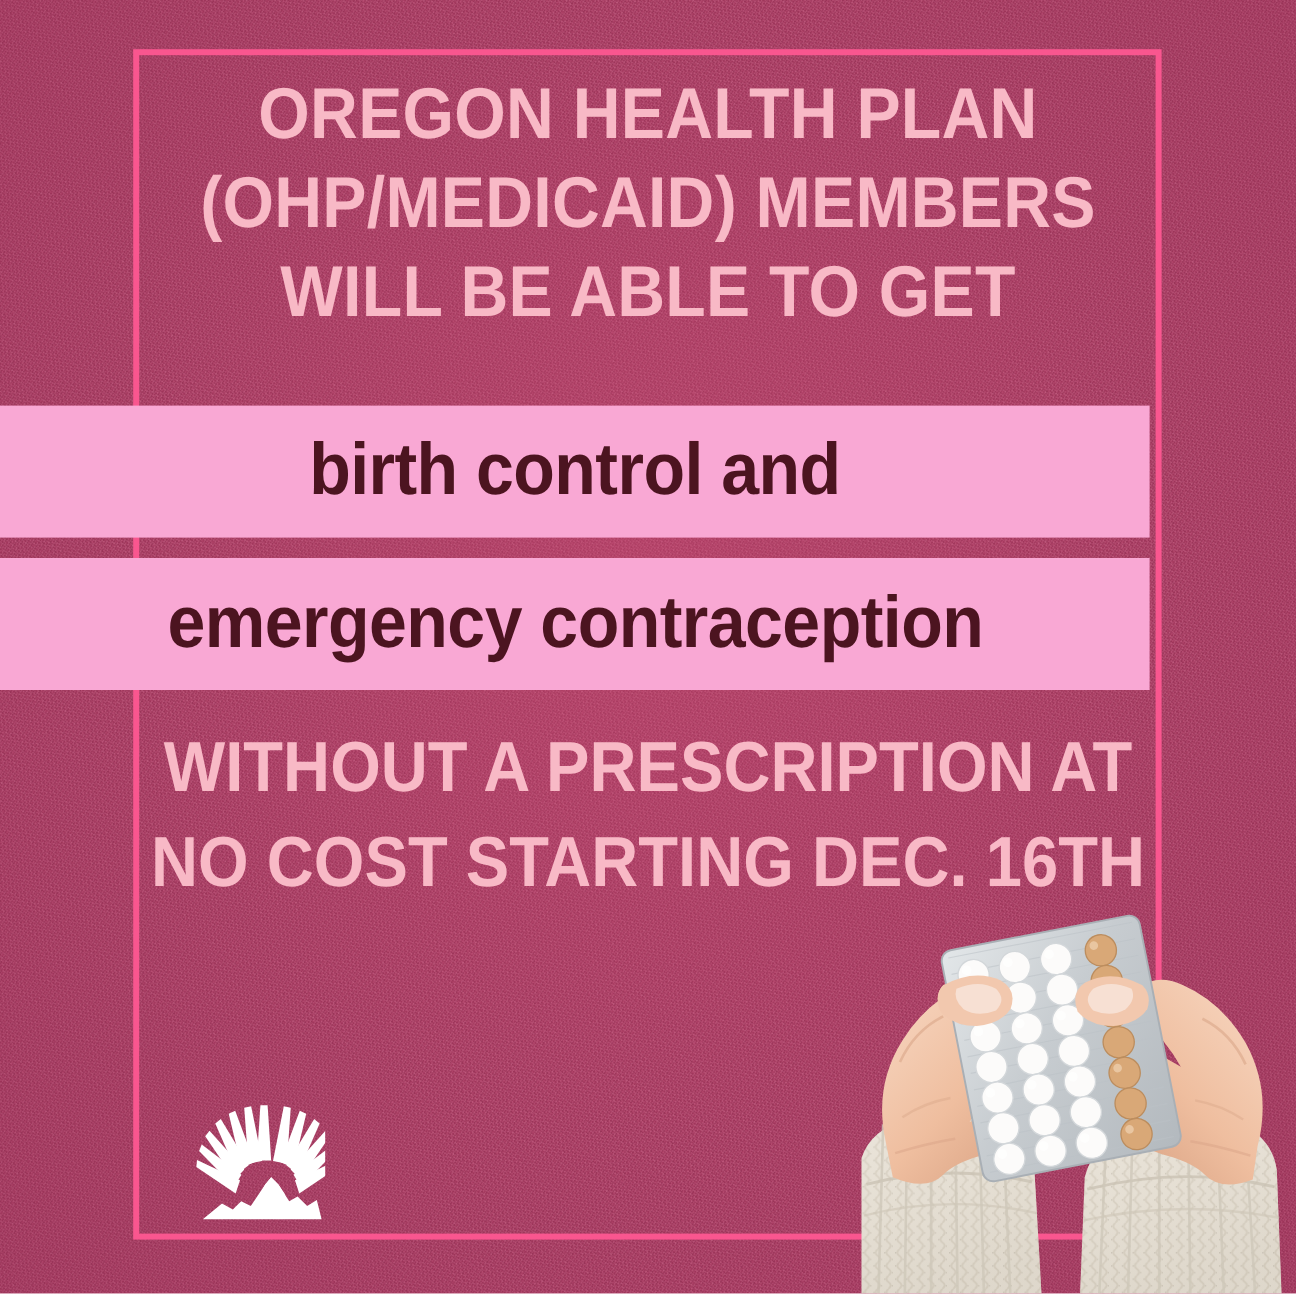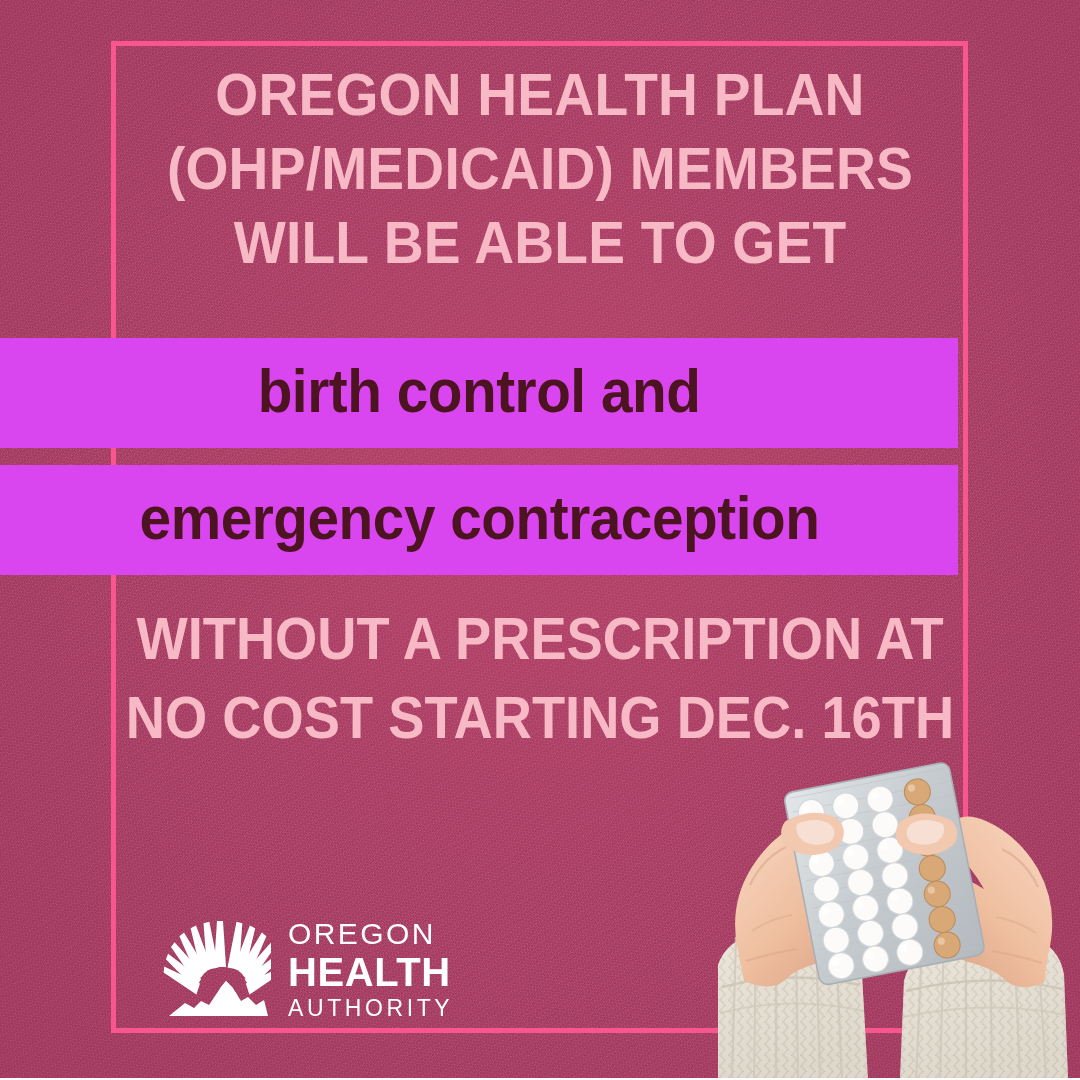--- a/index.html
+++ b/index.html
@@ -63,21 +63,21 @@
     transform-origin: center top;
     text-transform: uppercase;
     z-index: 6;
   }
   .headline .hl-line { display: block; white-space: nowrap; }
 
   
   .band {
     position: absolute;
     left: 0;
-    background: #d946ef;
+    background: #f9a8d4;
     display: flex;
     align-items: center;
     justify-content: center;
     z-index: 7;
   }
   #band-1 { top: 338px; width: 958px; height: 110px; }
   #band-2 { top: 465px; width: 958px; height: 110px; align-items: center; }
   .band-text {
     color: #4c1420;
     font-weight: 700;
@@ -377,20 +377,15 @@
         <path d="M98.8 15.5 L103.4 19.3 L85 61.4 L75.6 54 Z"></path>
         <path d="M108.2 25.2 L111.8 29.9 L87.2 66.1 L79.2 57.6 Z"></path>
         <path d="M114.7 36.8 L116.9 42.2 L87.7 71.9 L81.6 62 Z"></path>
         <path d="M118.6 49.6 L119.2 55.4 L86.4 77.6 L82.8 66.6 Z"></path>
 
         <path d="M3 99 L6 99 L22 86 L31 91 L38 84 L46 88 L58 70 L63 64 L69 70 L78 84
                  L85 80 L93 88 L101 83 L105 99 Z"></path>
         <path d="M58 70 L63 64 L69 70 L75 79 L68 76 L62 80 L55 76 Z" fill="#ffffff"></path>
       </g>
     </svg>
-    <div class="logo-words">
-      <span class="lw-oregon">OREGON</span>
-      <span class="lw-health">HEALTH</span>
-      <span class="lw-authority">AUTHORITY</span>
-    </div>
   </div>
 
 </div>
 
 </body></html>

